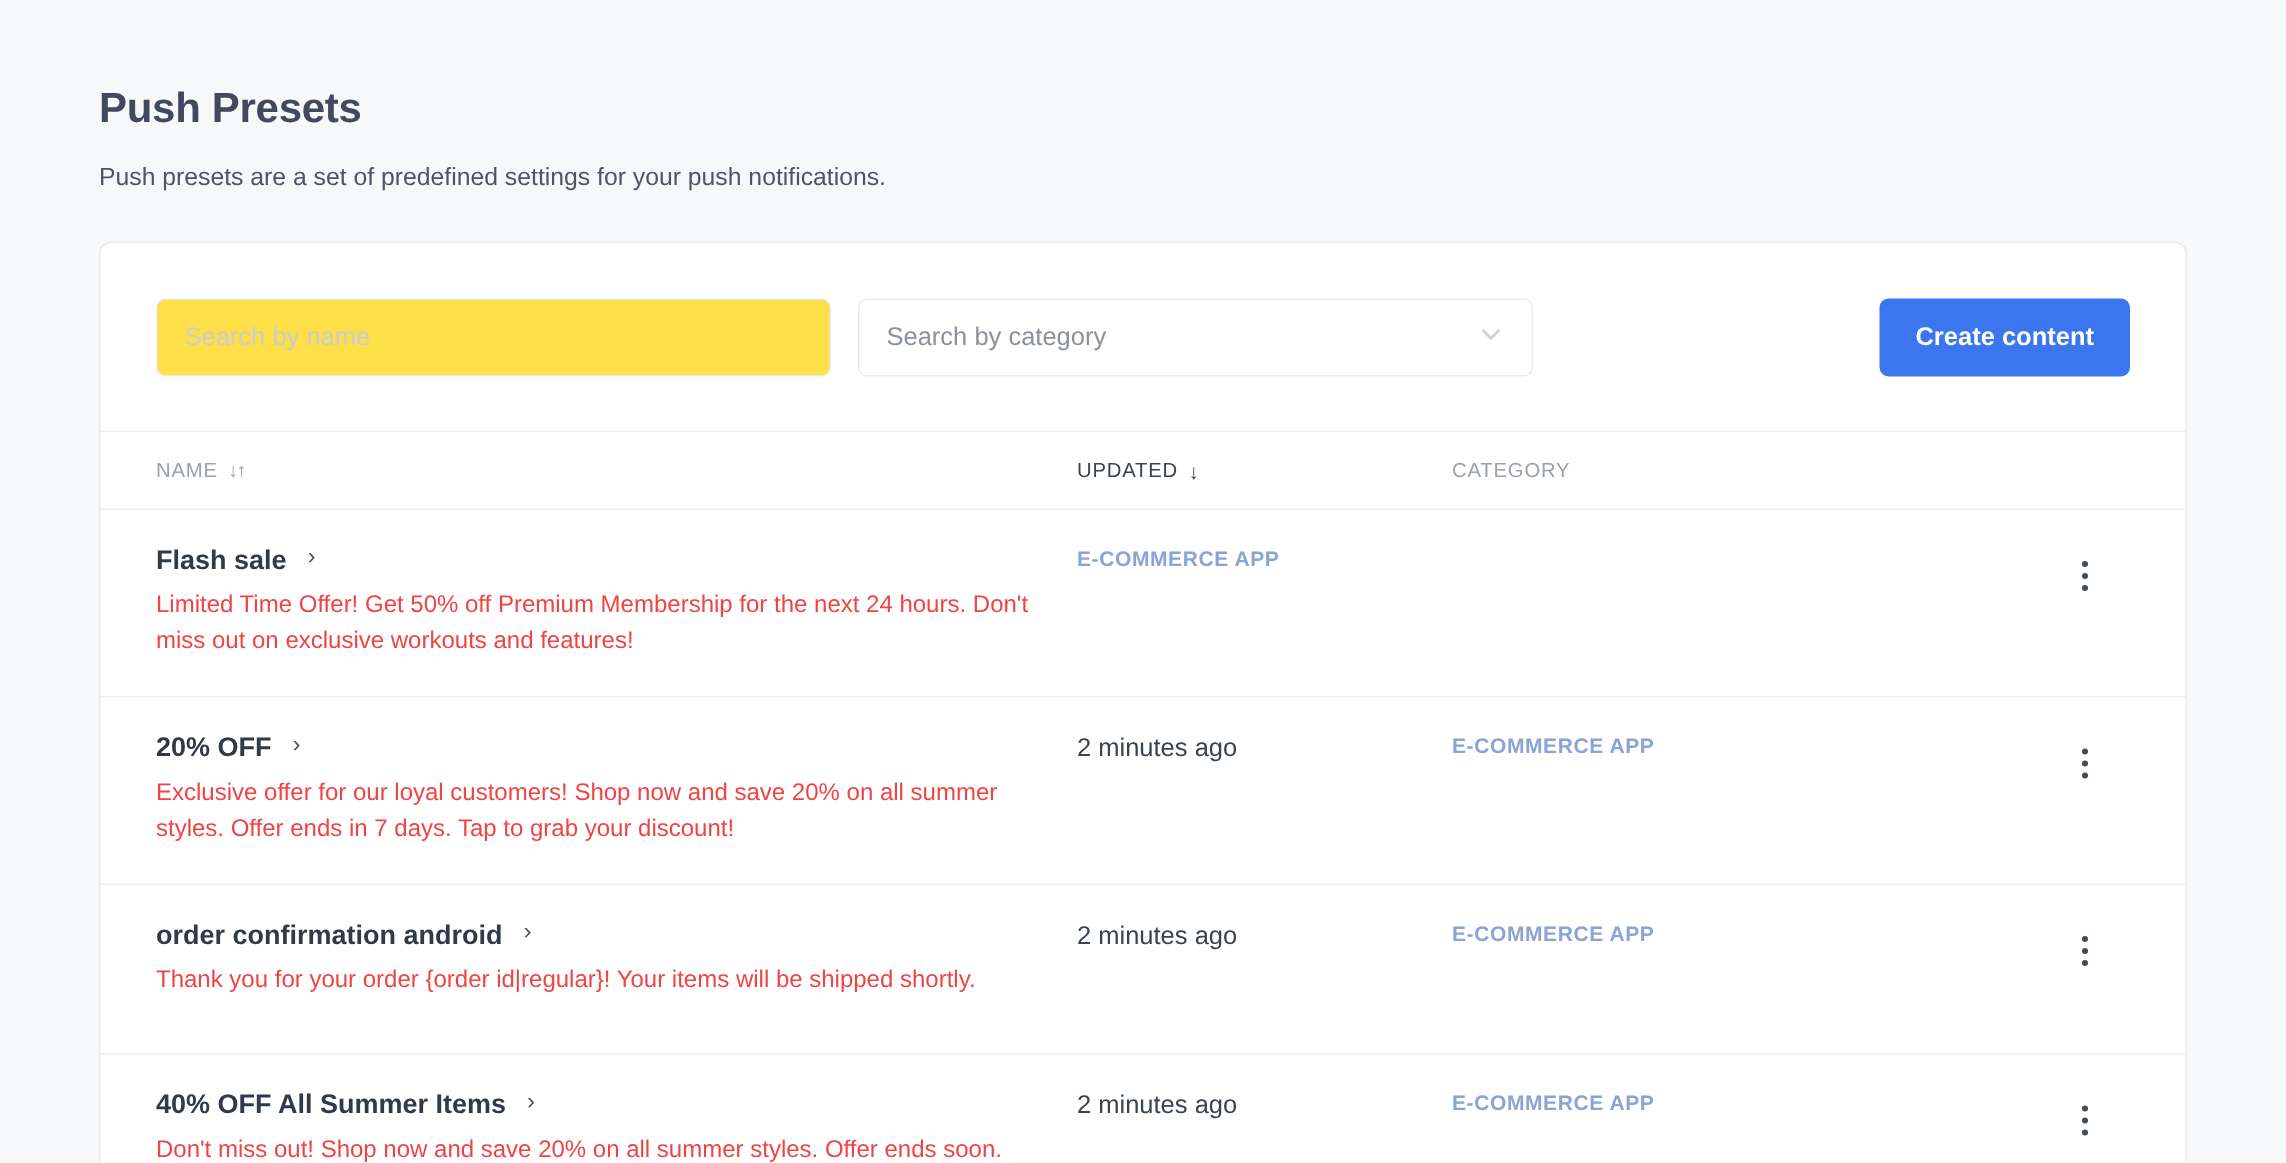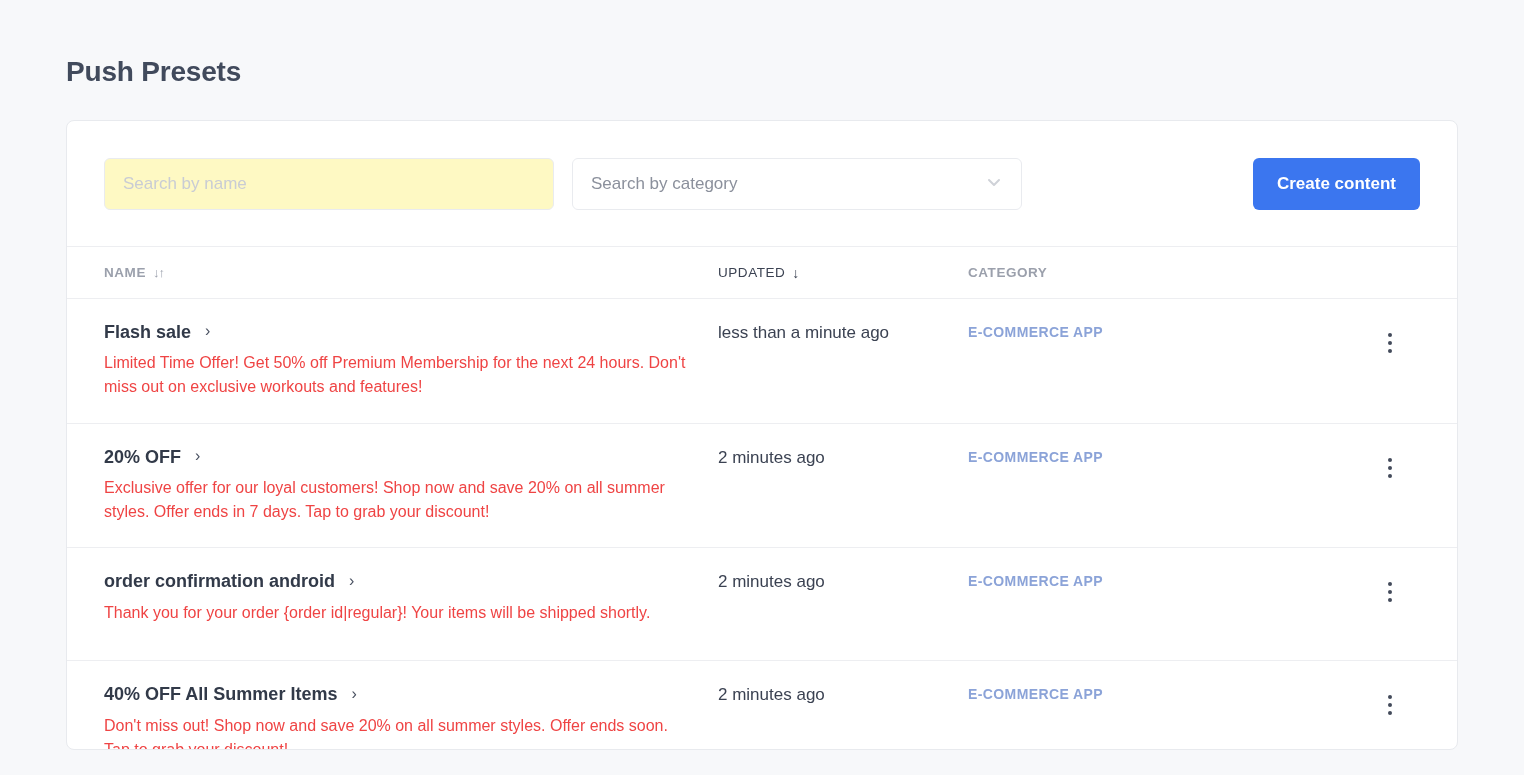--- a/index.html
+++ b/index.html
@@ -62,21 +62,21 @@
 
   .search-input {
     width: 450px;
     height: 52px;
     border: 1px solid #e9ebef;
     border-radius: 6px;
     padding: 0 18px;
     font-size: 17px;
     font-family: "Liberation Sans", sans-serif;
     color: #3b4252;
-    background: #fef9c3;
+    background: #fde047;
     outline: none;
   }
   .search-input::placeholder { color: #c9ccd4; }
 
   .select-wrap {
     position: relative;
     width: 450px;
     height: 52px;
   }
 
@@ -130,21 +130,21 @@
     align-items: center;
     border-top: 1px solid #edeef1;
     border-bottom: 1px solid #edeef1;
     height: 53px;
     padding: 0 37px;
   }
 
   .th {
     font-size: 13.5px;
     letter-spacing: 0.55px;
-    font-weight: bold;
+    font-weight: normal;
     color: #9ba0ac;
     display: flex;
     align-items: center;
     gap: 7px;
     cursor: pointer;
     user-select: none;
   }
   .th.active { color: #3b4252; font-weight: normal; }
 
   .col-name     { width: 614px; flex: 0 0 614px; }
@@ -240,20 +240,21 @@
     border-radius: 50%;
     background: #434a5a;
   }
 </style>
 </head>
 <body>
 
 <div class="page">
 
   <h1 class="page-title">Push Presets</h1>
+  <p class="page-subtitle">Push presets are a set of predefined settings for your push notifications.</p>
 
   <div class="card">
 
     <div class="toolbar">
       <input class="search-input" type="text" placeholder="Search by name" style="">
 
       <div class="select-wrap">
         <div class="category-select">Search by category</div>
         <span class="chevron-down">
           <svg width="20" height="20" viewBox="0 0 20 20" fill="none">
@@ -286,21 +287,20 @@
 
       <div id="rows">
   <div class="row">
     <div class="cell-name">
       <span class="item-title">
         <span>Flash sale</span>
         <span class="chevron-right">›</span>
       </span>
       <div class="item-desc">Limited Time Offer! Get 50% off Premium Membership for the next 24 hours. Don't miss out on exclusive workouts and features!</div>
     </div>
-    <div class="cell-updated">less than a minute ago</div>
     <div class="cell-category">
       <a class="category-link">E-COMMERCE APP</a>
     </div>
     <div class="cell-actions">
       <button class="kebab">
         <i></i>
         <i></i>
         <i></i>
       </button>
     </div>

